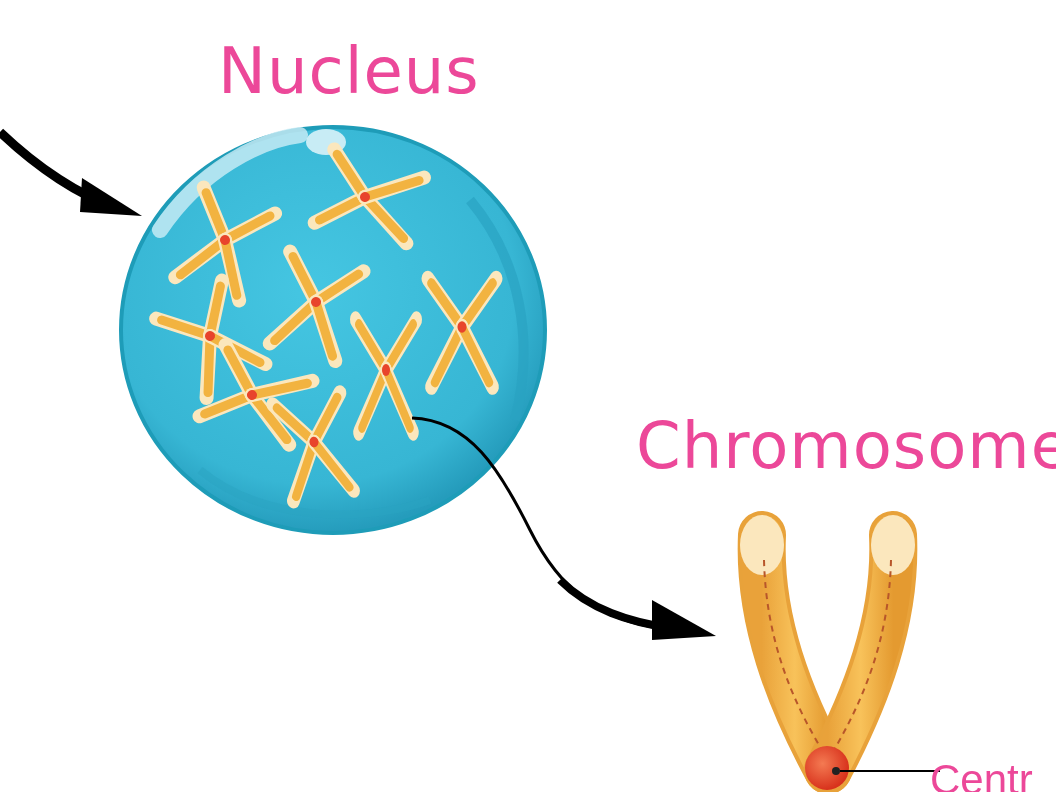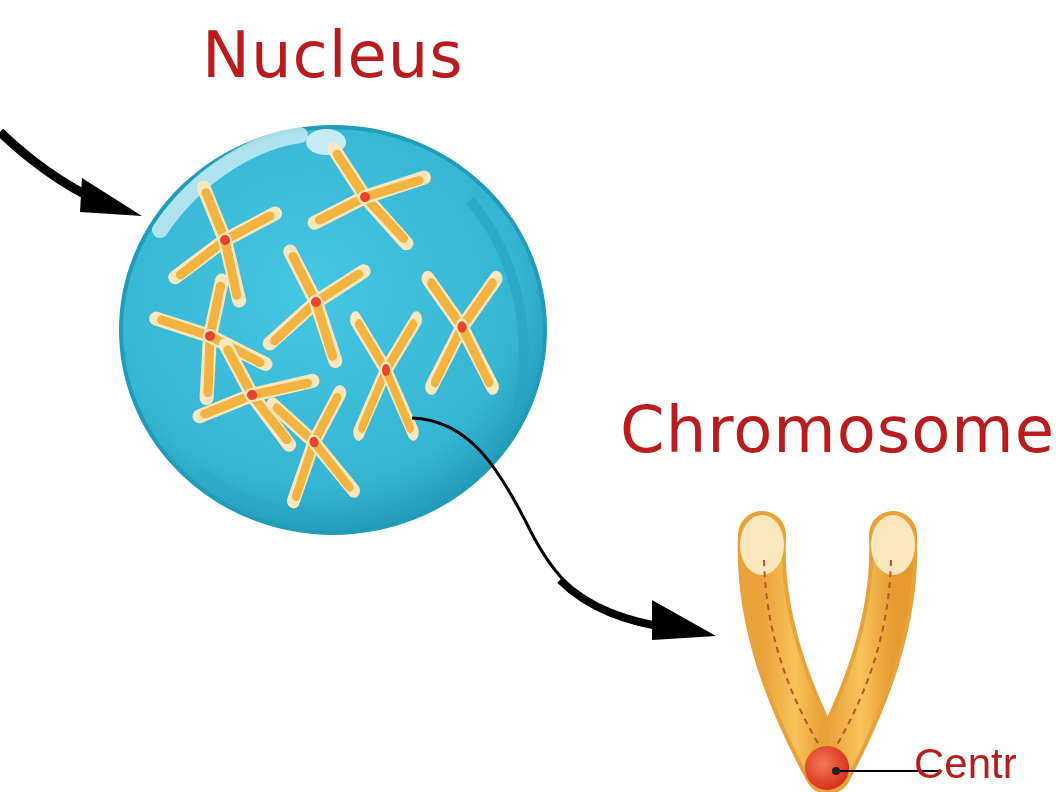--- a/index.html
+++ b/index.html
@@ -1,17 +1,17 @@
 <!DOCTYPE html>
 <html><head>
 <meta charset="utf-8">
 <style>
   html, body { margin:0; padding:0; background:#ffffff; }
   body { width:1056px; height:792px; overflow:hidden; position:relative; font-family:"DejaVu Sans", sans-serif; }
-  .label { position:absolute; color:#b91c1c; margin:0; white-space:nowrap; }
+  .label { position:absolute; color:#ec4899; margin:16px; white-space:nowrap; }
   .title-nucleus { left:202px; top:18px; font-size:64px; font-family:"DejaVu Sans", sans-serif; letter-spacing:1px; }
   .title-chromosome { left:620px; top:393px; font-size:64px; font-family:"DejaVu Sans", sans-serif; letter-spacing:1px; }
   .label-centromere { left:914px; top:740px; font-size:42px; font-family:"Liberation Sans", sans-serif; }
   svg.stage { position:absolute; left:0; top:0; }
 </style>
 </head>
 <body>
 
 <svg class="stage" width="1056" height="792" viewBox="0 0 1056 792">
   <defs>

